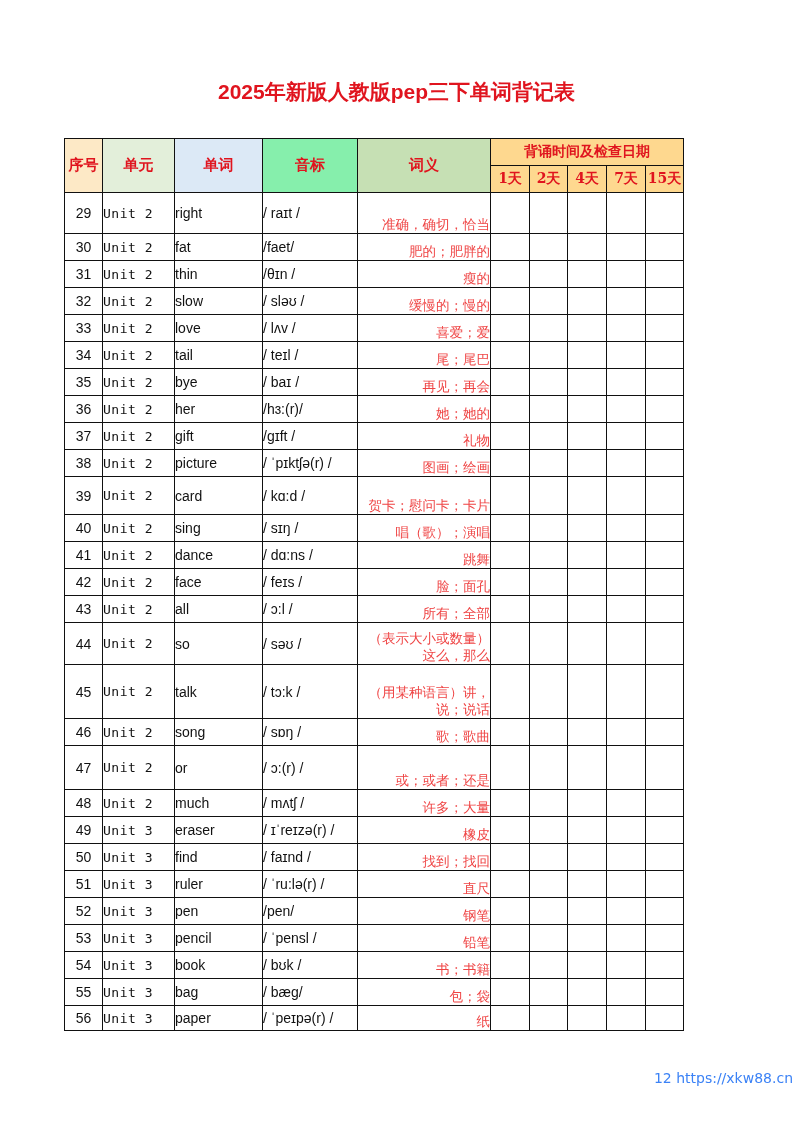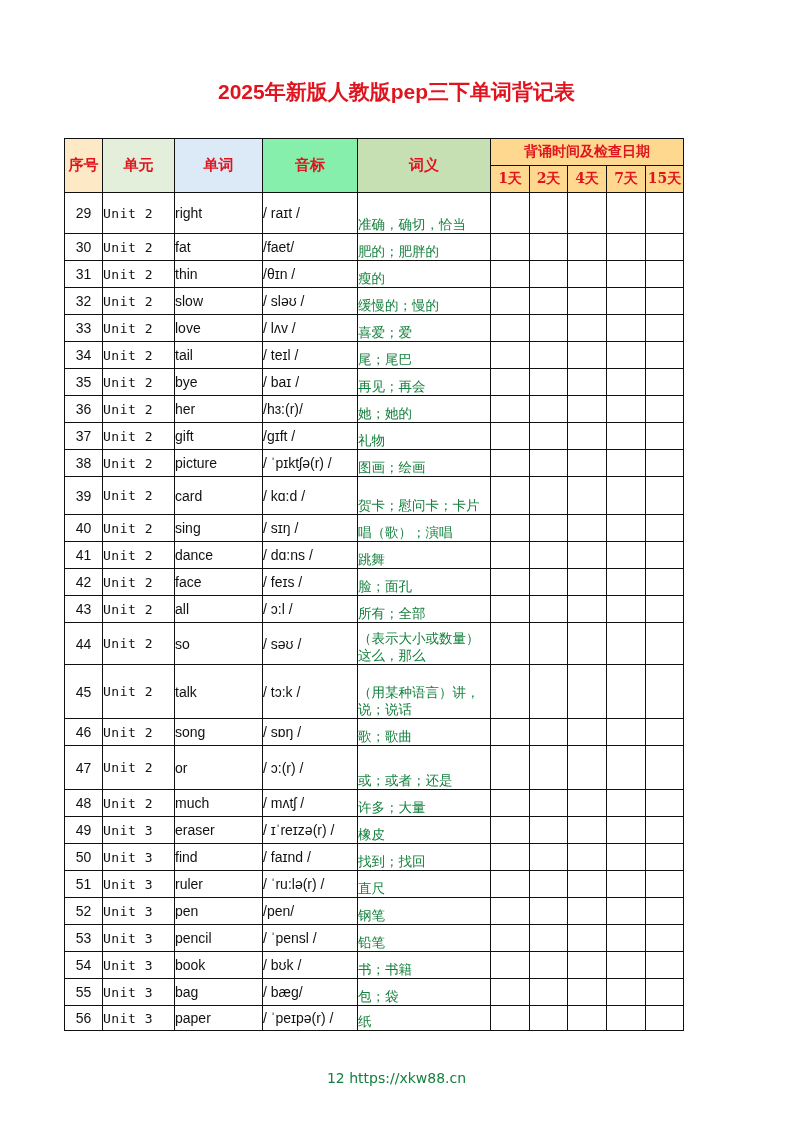--- a/index.html
+++ b/index.html
@@ -22,26 +22,26 @@
   th.word { background:#dce9f6; }
   th.phon { background:#86efac;margin-top:18px; }
   th.mean { background:#c6e0b4; }
   th.recall { background:#fed88f; font-size:14px; height:25px; }
   th.day { background:#fed88f; font-size:14px; font-weight:bold; height:25px; font-family:"DejaVu Serif",serif; }
   td { font-size:13px; color:#111; vertical-align:middle; }
   td.c-seq { text-align:center; font-family:"Liberation Sans",sans-serif; font-size:14px; }
   td.c-unit { font-family:"DejaVu Sans Mono", monospace; font-size:13px; padding-left:2px; letter-spacing:0.5px; }
   td.c-word { font-family:"Liberation Sans",sans-serif; font-size:14px; padding-left:2px; }
   td.c-phon { font-family:"Liberation Sans",sans-serif; font-size:14px; padding-left:2px; }
-  td.c-mean { font-family:Liberation Serif, serif; font-size:13.5px; color:#15803d; padding-left:2px; vertical-align:bottom; line-height:17px; }
+  td.c-mean { font-family:Liberation Serif, serif; font-size:13.5px; color:#ef4444; padding-left:2px; vertical-align:bottom; line-height:17px;text-align:right; }
   td.c-check { }
   .c-word, .c-phon, .c-seq, .c-unit { white-space:nowrap; }
   .footer {
-    position:absolute; left:0; top:1070px; width:793px; text-align:center;
-    font-family:"DejaVu Sans",sans-serif; font-size:14px; color:#15803d;
+    position:absolute; left:0; top:1070px; width:793px; text-align:right;
+    font-family:"DejaVu Sans",sans-serif; font-size:14px; color:#3b82f6;
   }
 </style>
 </head>
 <body>
 
 <div class="title">2025年新版人教版pep三下单词背记表</div>
 
 <table class="words">
   <colgroup>
     <col style="width:38px">

